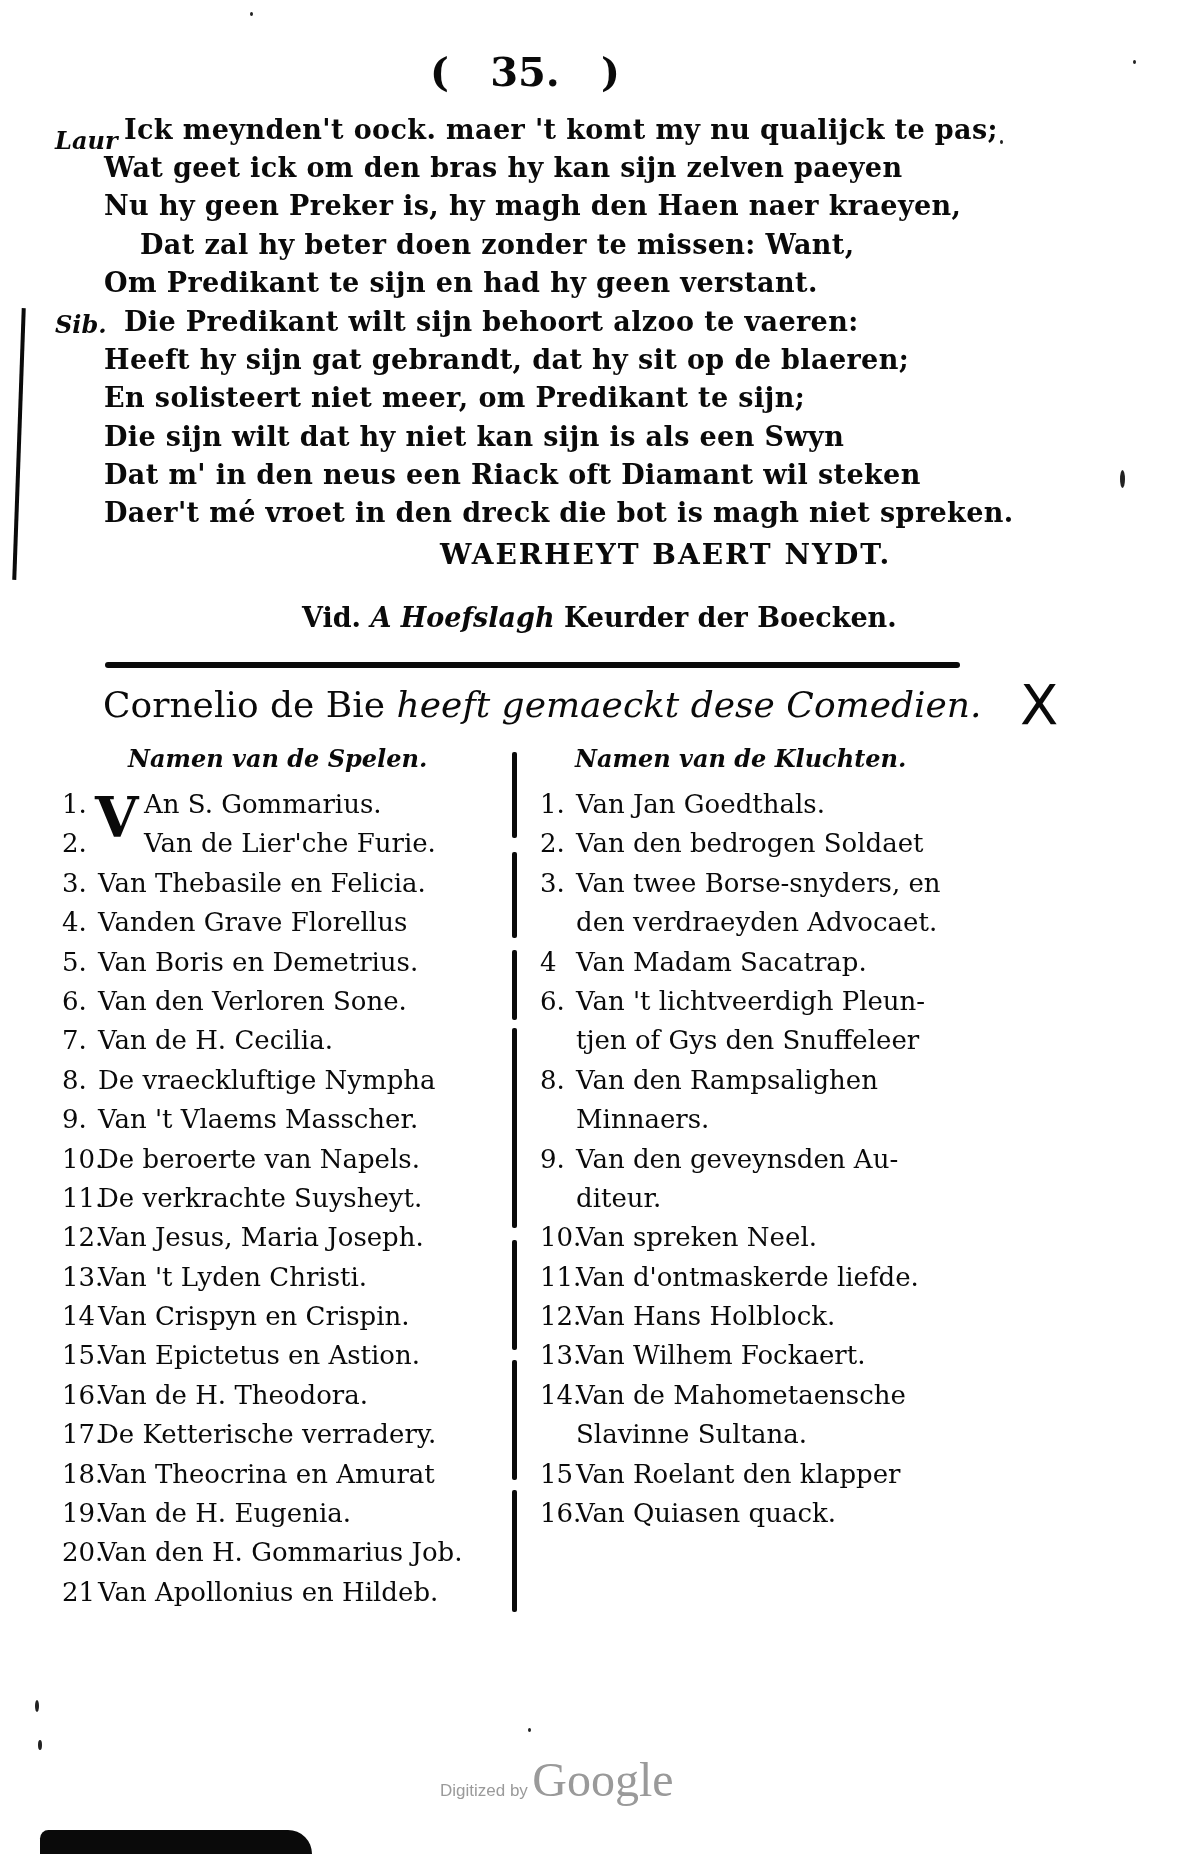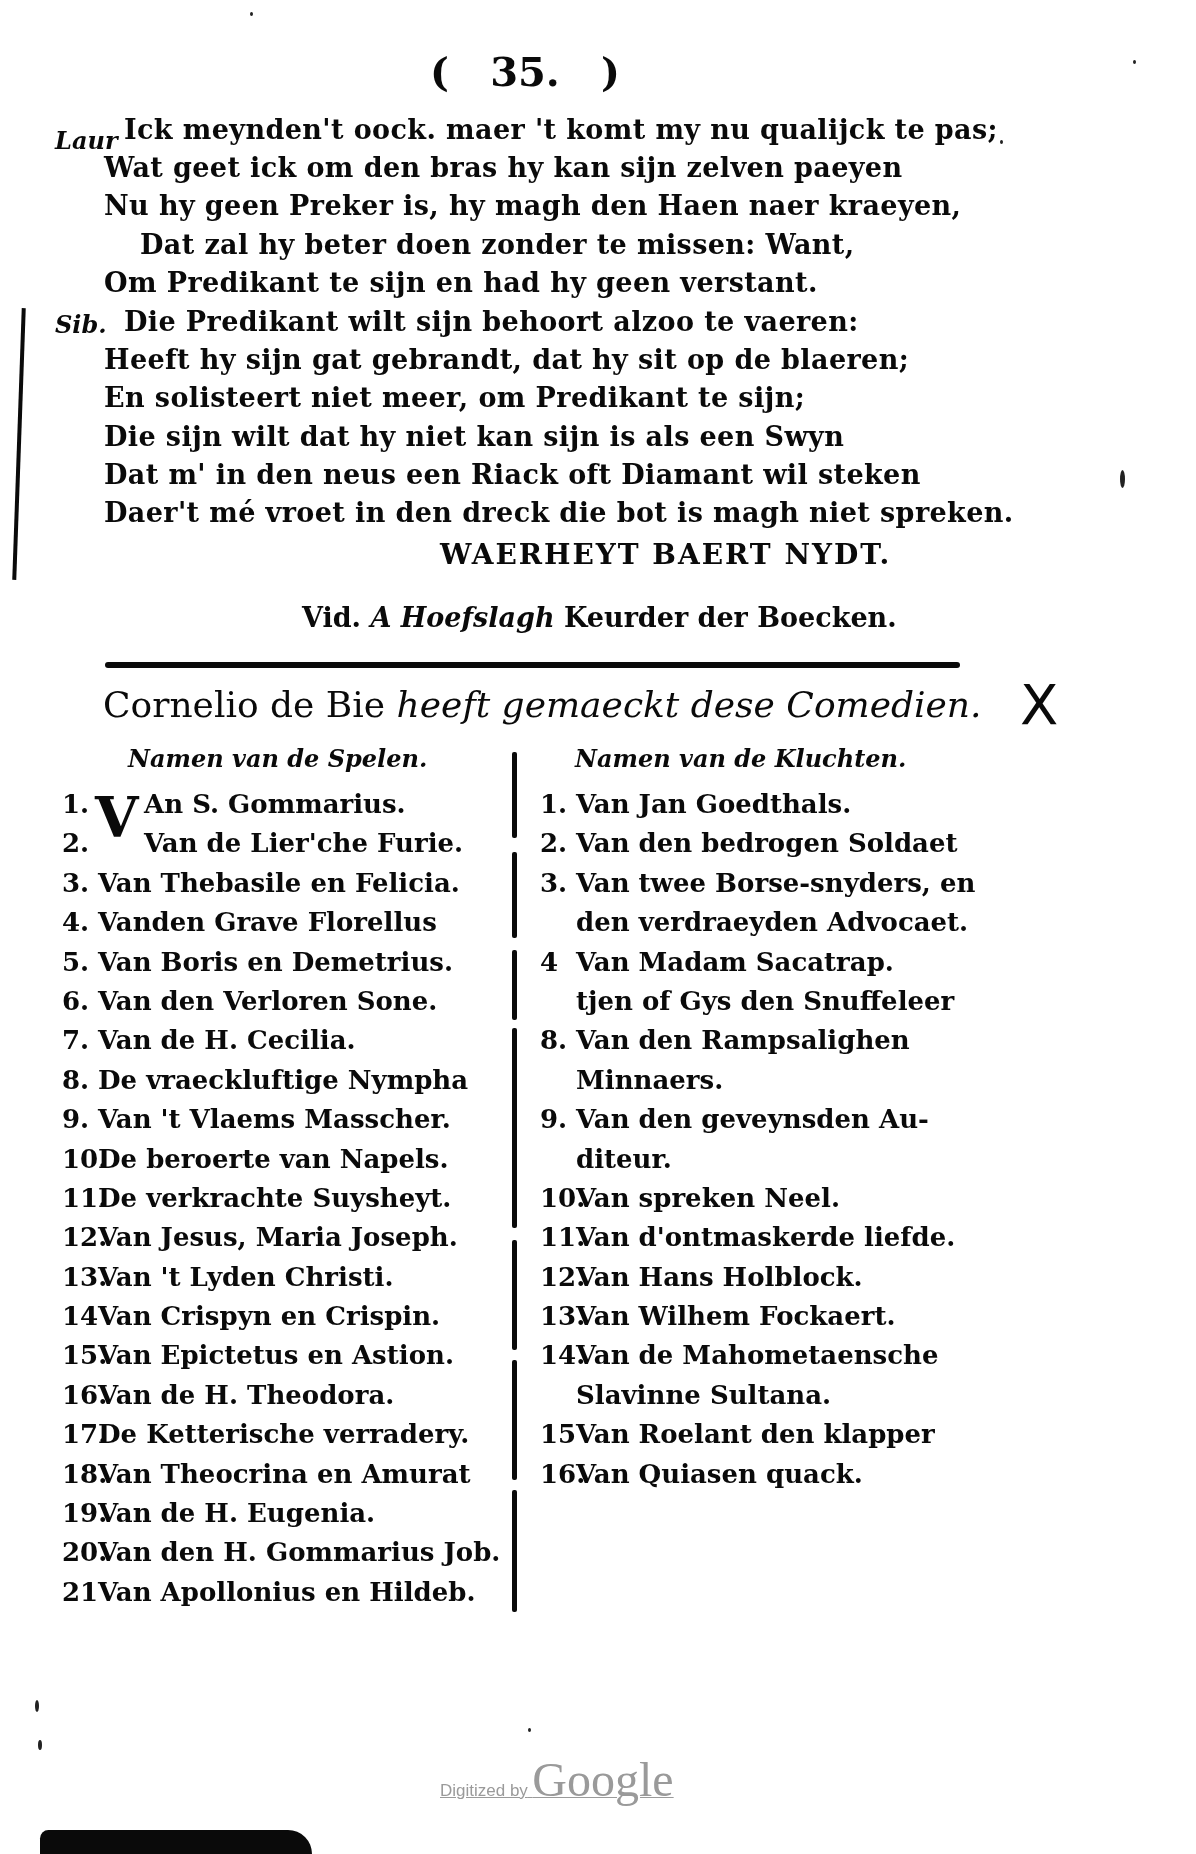--- a/index.html
+++ b/index.html
@@ -11,27 +11,27 @@
     .vline { position:absolute; font-size:27px; font-weight:bold; letter-spacing:0.4px; transform-origin:left center; }
     .speaker { position:absolute; left:55px; font-style:italic; font-weight:bold; font-size:24px; }
     .motto { left:440px; top:538px; font-size:28px; font-weight:bold; letter-spacing:2px; }
     .vid { left:302px; top:602px; font-size:27px; font-weight:bold; }
     .vid i { font-weight:bold; }
     .rule { left:105px; top:662px; width:855px; height:6px; background:#0a0a0a; border-radius:3px; }
     .heading { left:103px; top:684px; font-size:36px; }
     .heading i { font-family:"DejaVu Serif", serif; }
     .colhead { top:744px; font-size:24px; font-style:italic; font-weight:bold; }
     .col { position:absolute; top:785px; }
-    .row { height:39.4px; line-height:39.4px; font-size:26px; font-weight:bold; white-space:nowrap; }
+    .row { height:39.4px; line-height:39.4px; font-size:26px; font-weight:normal; white-space:nowrap; }
     .row .num { display:inline-block; width:36px; }
     .divider { position:absolute; left:512px; width:5px; background:#0a0a0a; border-radius:2px; }
     .dropcap { font-size:56px; font-weight:bold; line-height:60px; position:absolute; left:95px; top:787px; }
     .margin-line { left:17px; top:308px; width:4px; height:272px; background:#0a0a0a; transform:rotate(2deg); }
     .xmark { left:1020px; top:672px; font-size:56px; font-family:"DejaVu Sans", sans-serif; font-weight:normal; }
-    .watermark { left:440px; top:1752px; color:#9a9a9a; font-family:"Liberation Sans", sans-serif;text-decoration:underline; }
+    .watermark { left:440px; top:1752px; color:#9a9a9a; font-family:"Liberation Sans", sans-serif; }
     .watermark .small { font-size:17px; vertical-align:baseline; }
     .watermark .big { font-size:48px; font-family:"Liberation Serif", serif; }
     .blob { left:40px; top:1830px; width:272px; height:24px; background:#0a0a0a; border-radius:14px 40px 0 0; }
     .speck { position:absolute; width:3px; height:4px; background:#222; border-radius:50%; }
   </style>
 </head>
 <body>
 
 <div class="abs pagenum">
   <span>(</span>
@@ -109,20 +109,21 @@
   <div class="row"><span class="num">20.</span><span>Van den H. Gommarius Job.</span></div>
   <div class="row"><span class="num">21</span><span>Van Apollonius en Hildeb.</span></div>
 </div>
 
 <div class="col" style="left:540px; width:450px;">
   <div class="row"><span class="num">1.</span><span>Van Jan Goedthals.</span></div>
   <div class="row"><span class="num">2.</span><span>Van den bedrogen Soldaet</span></div>
   <div class="row"><span class="num">3.</span><span>Van twee Borse-snyders, en</span></div>
   <div class="row"><span class="num"></span><span>den verdraeyden Advocaet.</span></div>
   <div class="row"><span class="num">4</span><span>Van Madam Sacatrap.</span></div>
+  <div class="row"><span class="num">6.</span><span>Van 't lichtveerdigh Pleun-</span></div>
   <div class="row"><span class="num"></span><span>tjen of Gys den Snuffeleer</span></div>
   <div class="row"><span class="num">8.</span><span>Van den Rampsalighen</span></div>
   <div class="row"><span class="num"></span><span>Minnaers.</span></div>
   <div class="row"><span class="num">9.</span><span>Van den geveynsden Au-</span></div>
   <div class="row"><span class="num"></span><span>diteur.</span></div>
   <div class="row"><span class="num">10.</span><span>Van spreken Neel.</span></div>
   <div class="row"><span class="num">11.</span><span>Van d'ontmaskerde liefde.</span></div>
   <div class="row"><span class="num">12.</span><span>Van Hans Holblock.</span></div>
   <div class="row"><span class="num">13.</span><span>Van Wilhem Fockaert.</span></div>
   <div class="row"><span class="num">14.</span><span>Van de Mahometaensche</span></div>

